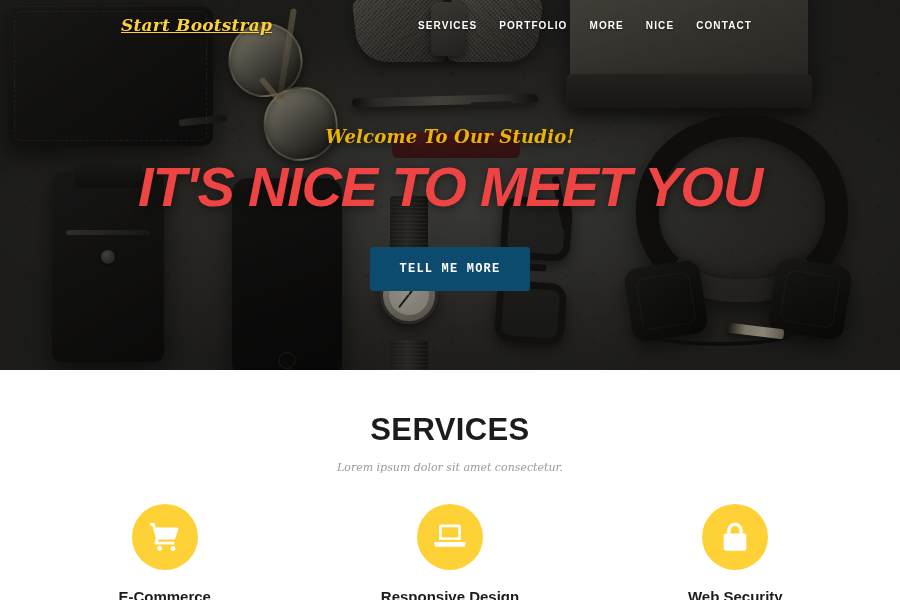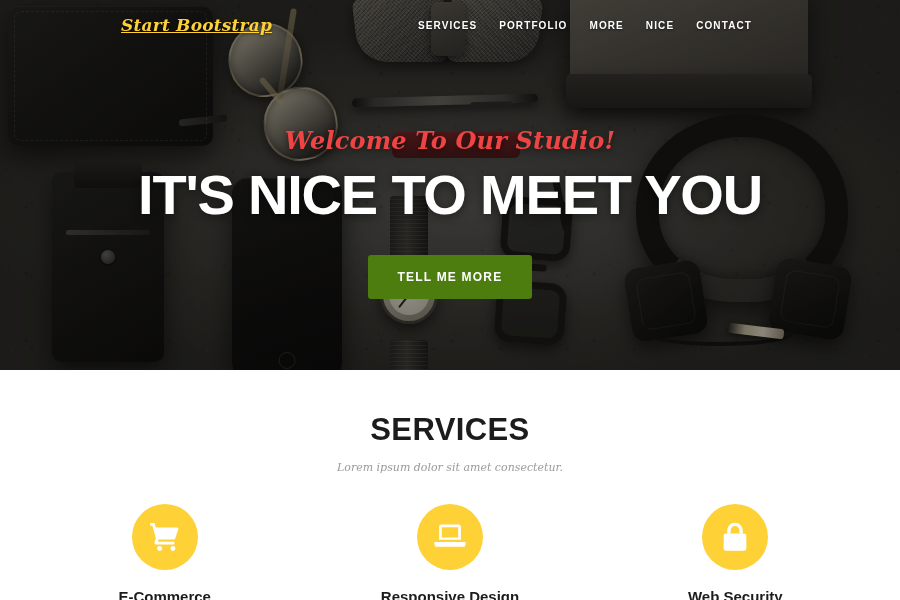--- a/index.html
+++ b/index.html
@@ -289,37 +289,38 @@
   }
 
   
   .hero-copy{
     position:absolute; left:0; right:0; top:126px;
     text-align:center; z-index:5;
   }
   .hero-sub{
     font-family:"DejaVu Serif", serif;
     font-style:italic; font-weight:bold;
-    font-size:24px; color:#ef4444;
+    font-size:18px; color:#eab308;
     letter-spacing:.2px;
     text-shadow:0 2px 6px rgba(0,0,0,.5);
   }
   .hero-title{
     margin-top:12px;
     font-size:56px; font-weight:bold;
-    color:#ffffff; letter-spacing:-1.2px; line-height:1;
+    color:#ef4444; letter-spacing:-1.2px; line-height:1;
     text-shadow:0 2px 10px rgba(0,0,0,.45);
+    font-style:italic;
   }
   .hero-btn{
     display:inline-block; margin-top:32px;
-    background:#4d7c0f; color:#ffffff;
+    background:#0c4a6e; color:#ffffff;
     font-size:12px; font-weight:bold; letter-spacing:1.2px;
     padding:15px 30px; border:none; border-radius:3px;
     cursor:pointer;
-    font-family:Liberation Sans, sans-serif;
+    font-family:Liberation Mono, monospace;
   }
 
   
   .services{
     width:900px; height:230px;
     background:#ffffff;
     padding-top:42px;
     text-align:center;
     overflow:hidden;
   }

